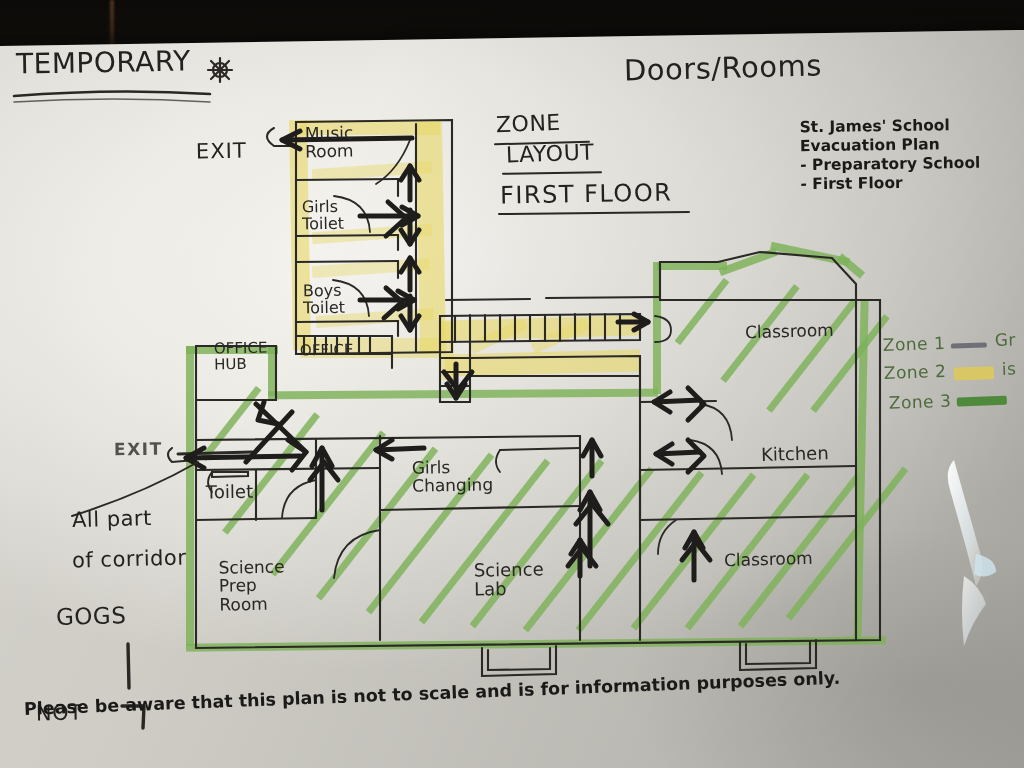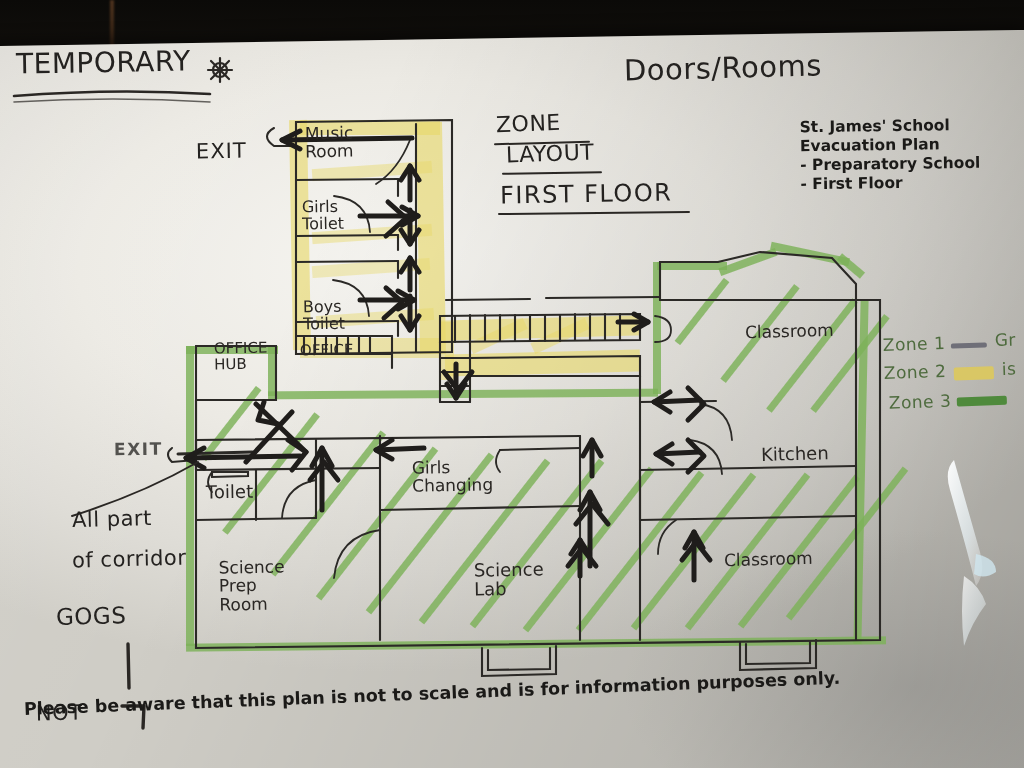--- a/index.html
+++ b/index.html
@@ -273,21 +273,21 @@
       <div class="printed" style="font-size:15.5px;line-height:1.22;">St. James' School</div>
       <div class="printed" style="font-size:15.5px;line-height:1.22;">Evacuation Plan</div>
       <div class="printed" style="font-size:15.5px;line-height:1.22;">- Preparatory School</div>
       <div class="printed" style="font-size:15.5px;line-height:1.22;">- First Floor</div>
     </div>
 
     <div class="lbl hand-l" style="left:305px;top:124px;font-size:17px;transform:rotate(-1deg);">Music
 Room</div>
     <div class="lbl hand-l" style="left:302px;top:198px;font-size:16px;transform:rotate(-1deg);">Girls
 Toilet</div>
-    <div class="lbl hand-l" style="left:303px;top:298px;font-size:16px;transform:rotate(-1deg);">Boys
+    <div class="lbl hand-l" style="left:303px;top:282px;font-size:16px;transform:rotate(-1deg);">Boys
 Toilet</div>
     <div class="lbl hand-l" style="left:300px;top:342px;font-size:15px;transform:rotate(-1deg);">OFFICE</div>
     <div class="lbl hand-l" style="left:214px;top:340px;font-size:15px;transform:rotate(-1deg);">OFFICE
 HUB</div>
     <div class="lbl hand-l" style="left:206px;top:482px;font-size:18px;transform:rotate(-1deg);">Toilet</div>
     <div class="lbl hand-l" style="left:219px;top:558px;font-size:17px;transform:rotate(-1deg);">Science
 Prep
 Room</div>
     <div class="lbl hand-l" style="left:412px;top:458px;font-size:17px;transform:rotate(-1deg);">Girls
 Changing</div>

